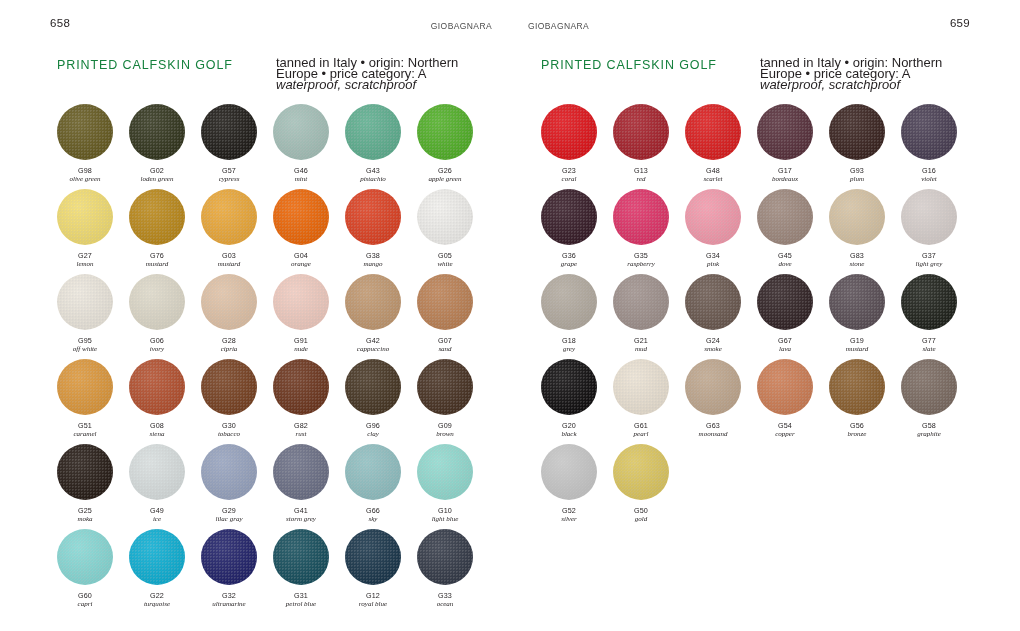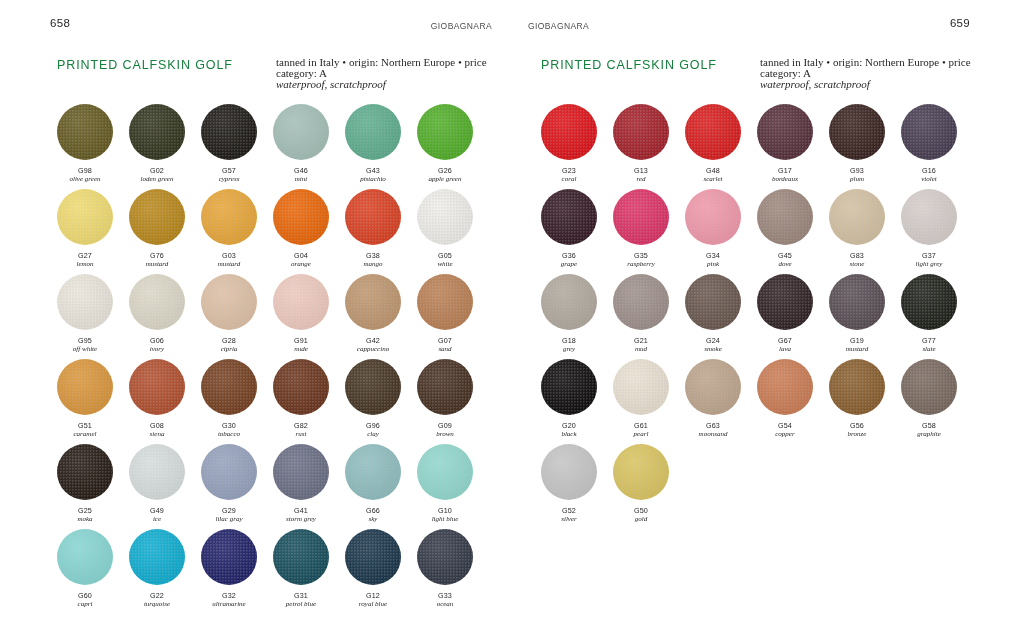--- a/index.html
+++ b/index.html
@@ -63,22 +63,22 @@
     white-space: nowrap;
   }
   .page-left  .section-title { left: 57px; }
   .page-right .section-title { left: 541px; }
   .page-right .section-title { left: 31px; }
 
   .spec {
     position: absolute;
     top: 57px;
     width: 215px;
-    font-family: Liberation Serif, serif;
-    font-size: 11px;
+    font-family: Liberation Sans, sans-serif;
+    font-size: 13px;
     line-height: 11px;
     color: #231f20;
   }
   .spec .spec-sub {
     font-style: italic;
   }
   .page-left  .spec { left: 276px; }
   .page-right .spec { left: 250px; }
 
   

